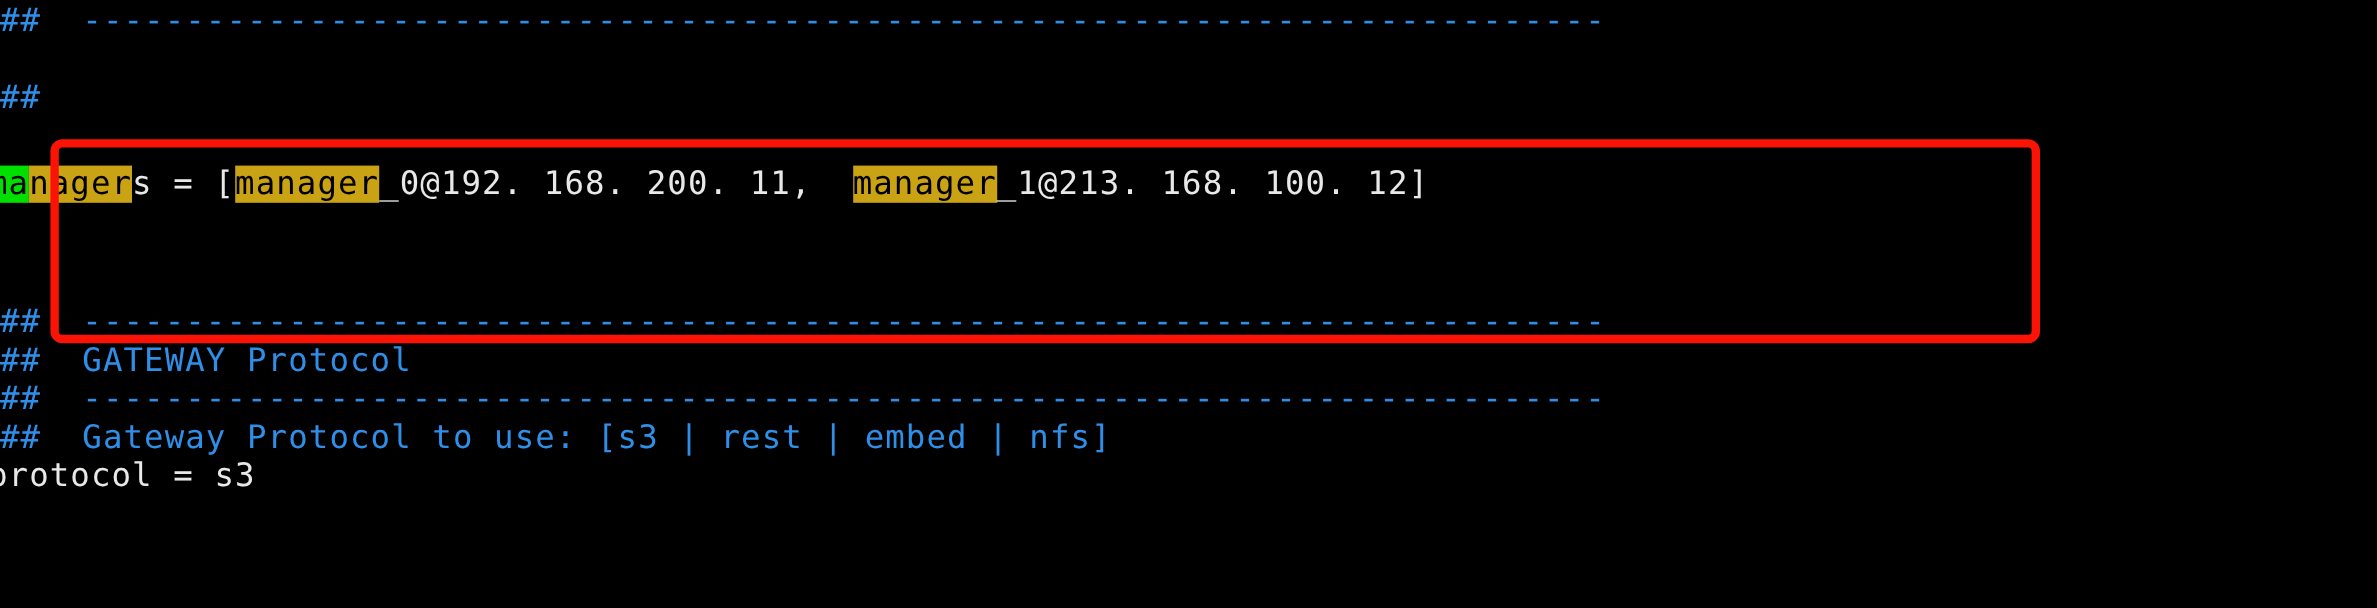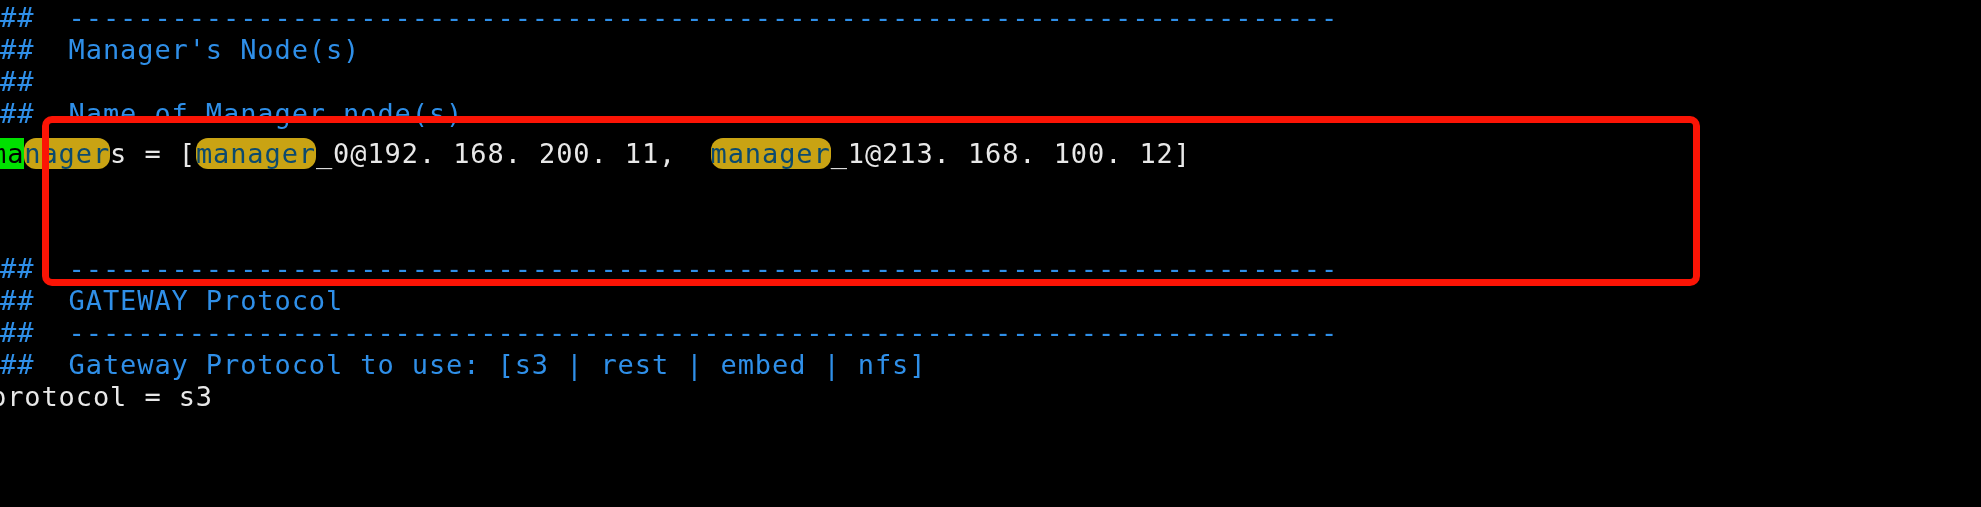--- a/index.html
+++ b/index.html
@@ -23,21 +23,21 @@
     position: absolute;
     left: 0;
     white-space: pre;
     font-size: 27px;
     line-height: 32px;
     letter-spacing: 0.9px;
     font-family: "DejaVu Sans Mono", "Liberation Mono", monospace;
   }
   .comment  { color: #2f8fe8; }
   .value    { color: #e8e8e8; }
-  .hl-gold  { background: #c9a313; color: #0c4a6e; border-radius: 12px; }
+  .hl-gold  { background: #c9a313; color: #000000; }
   .hl-green { background: #00e000; color: #000000; }
 
   
   .l1 { top: 2px;   }
   .l2 { top: 34px;  }
   .l3 { top: 66px;  }
   .l4 { top: 98px;  }
   .l5 { top: 138px; }
   .l6 { top: 253px; }
   .l7 { top: 285px; }
@@ -60,25 +60,23 @@
     pointer-events: none;
   }
 </style>
 </head>
 <body>
 
 <div id="terminal">
 
   <div class="line comment l1">##  --------------------------------------------------------------------------</div>
 
-  <div class="line comment l2">##  Manager's Node(s)</div>
 
   <div class="line comment l3">##</div>
 
-  <div class="line comment l4">##  Name of Manager node(s)</div>
 
   <div class="line value l5 scrolled"><span class="hl-green">ma</span><span class="hl-gold">nager</span><span>s = [</span><span class="hl-gold">manager</span><span>_0@192. 168. 200. 11,  </span><span class="hl-gold">manager</span><span>_1@213. 168. 100. 12]</span></div>
 
   <div class="line comment l6">##  --------------------------------------------------------------------------</div>
 
   <div class="line comment l7">##  GATEWAY Protocol</div>
 
   <div class="line comment l8">##  --------------------------------------------------------------------------</div>
 
   <div class="line comment l9">##  Gateway Protocol to use: [s3 | rest | embed | nfs]</div>

